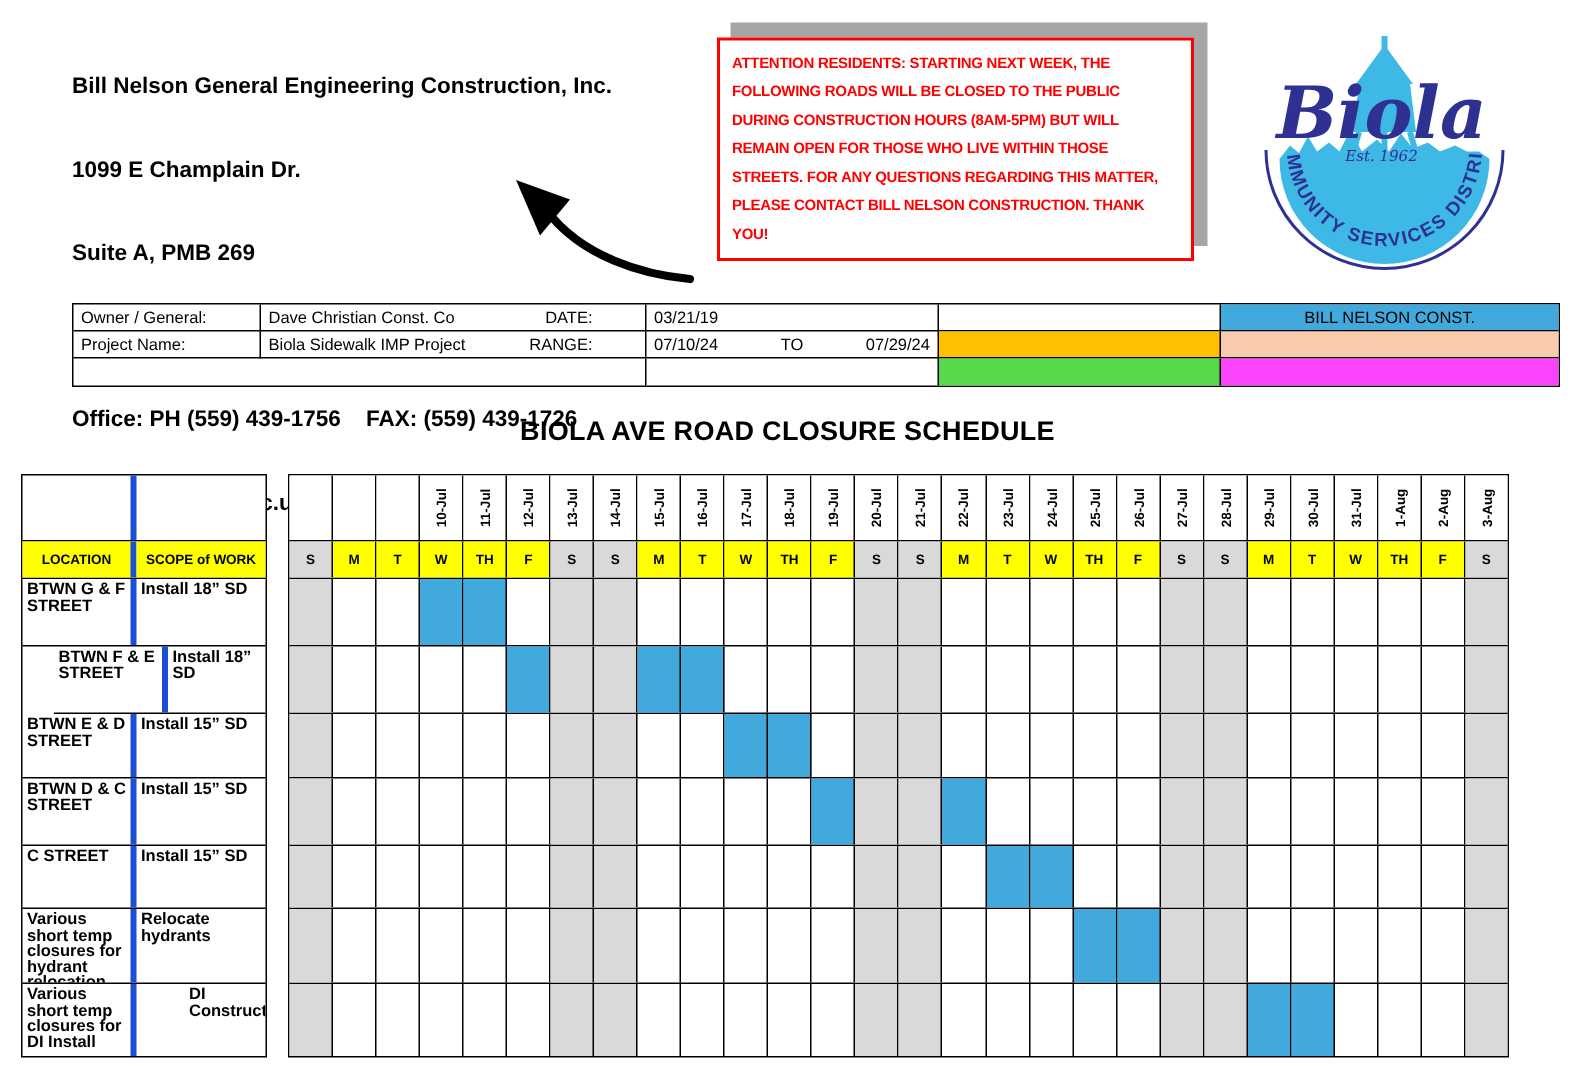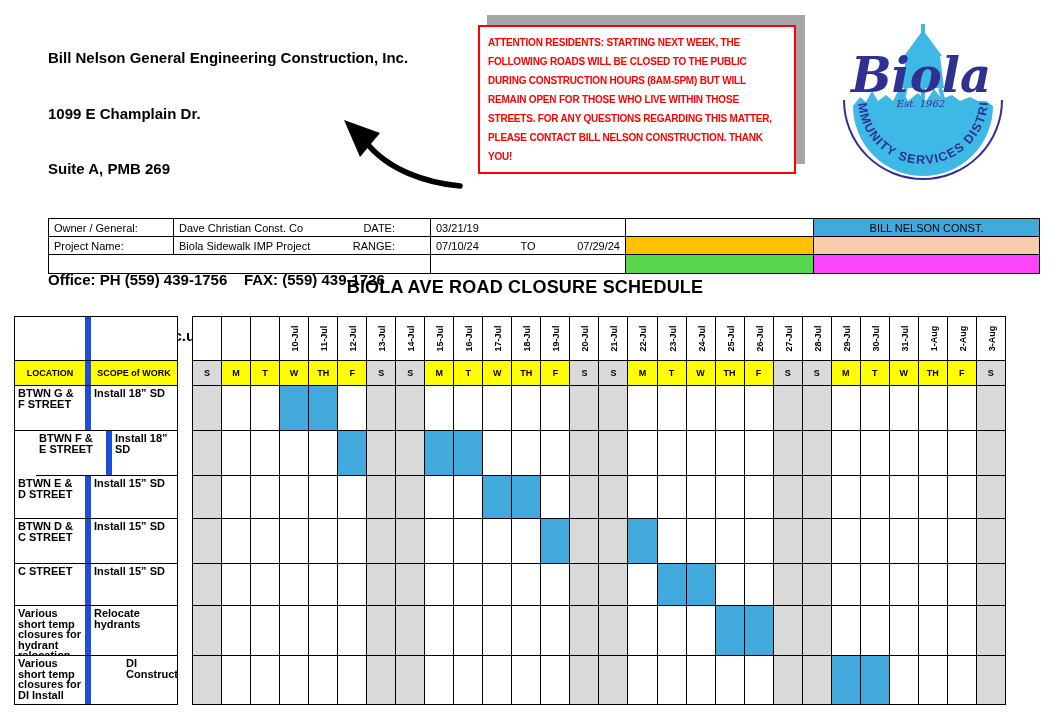--- a/index.html
+++ b/index.html
@@ -11,39 +11,39 @@
 
   
   .notice { position:absolute; left:478px; top:25px; width:318px; background:#fff;
             border:2.5px solid #FF0000; box-shadow:9px -10px 0 #A6A6A6;
             padding:6px 8px; color:#FF0000; font-weight:bold; font-size:10px; line-height:19px; letter-spacing:-0.2px; }
 
   .arrow-svg { position:absolute; left:330px; top:108px; }
   .logo-svg  { position:absolute; left:818px; top:4px; }
 
   
-  .info-table { position:absolute; left:48px; top:218px; display:grid;
+  .info-table { position:absolute; left:48px; top:202px; display:grid;
                 grid-template-columns:125px 257px 195px 188px 225px; grid-auto-rows:18px;
                 border:1.5px solid #000; font-size:11px; color:#000; background:#fff; }
   .icell { border-right:1px solid #000; border-bottom:1px solid #000; display:flex; align-items:center; padding:0 5px; overflow:hidden; }
   .icell.last-col { border-right:none; }
   .icell.last-row { border-bottom:none; }
   .icell.spread { justify-content:space-between; }
   .icell.center { justify-content:center; }
   .inline-label { margin-right:30px; }
   .span2 { grid-column:1 / 3; }
 
   .main-title { position:absolute; top:277px; left:0; width:1050px; text-align:center;
                 font-size:18px; font-weight:bold; color:#000; letter-spacing:0.2px; }
 
   
   .left-table { position:absolute; left:14px; top:316px; width:164px; border:1.5px solid #000; background:#fff; }
   .ltrow { display:flex; border-bottom:1px solid #000; }
   .ltrow:last-child { border-bottom:none; }
-  .ltcell { border-right:6px solid #1d4ed8; overflow:hidden; }
+  .ltcell { border-right:4px solid #1d4ed8; overflow:hidden; }
   .ltcell:last-child { border-right:none; }
   .lt-loc { width:76px; }
   .lt-scope { flex:1; }
   .lt-data { padding:2px 3px; font-size:11px; font-weight:bold; line-height:10.5px; }
   .lt-head { background:#FFFF00; display:flex; align-items:center; justify-content:center; text-align:center; font-size:9px; font-weight:bold; }
 
   
   .gantt-grid { position:absolute; left:192px; top:316px; width:814px; border:1.5px solid #000; background:#fff; }
   .grow { display:flex; border-bottom:1px solid #000; }
   .grow:last-child { border-bottom:none; }

